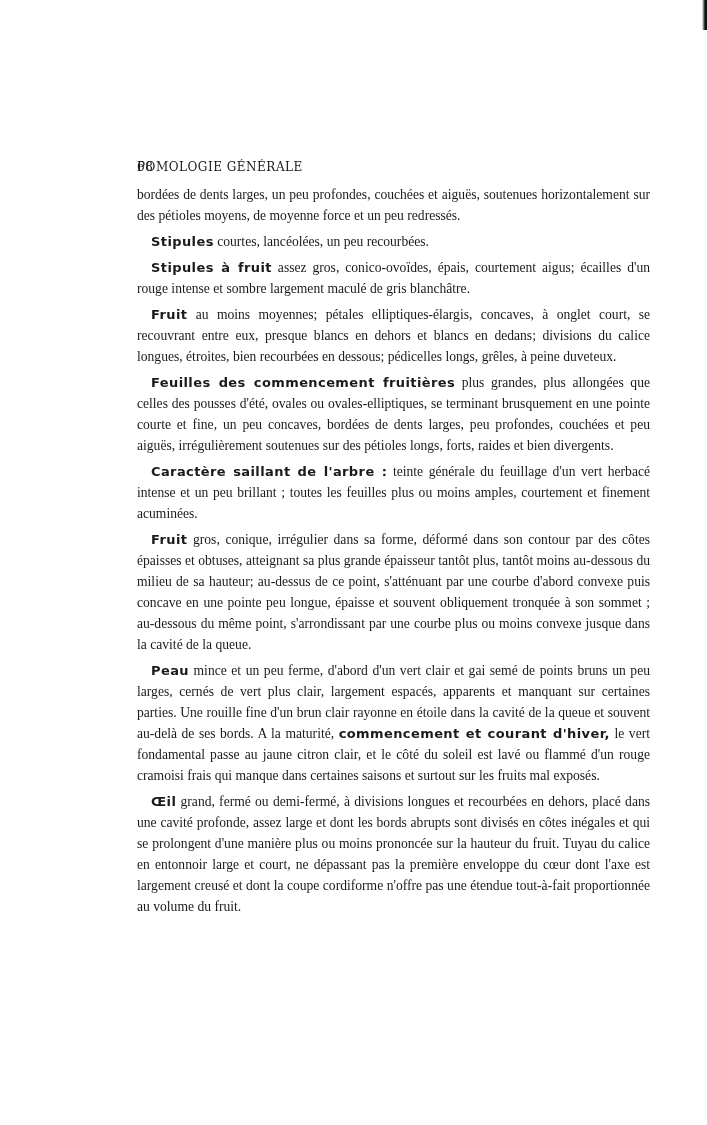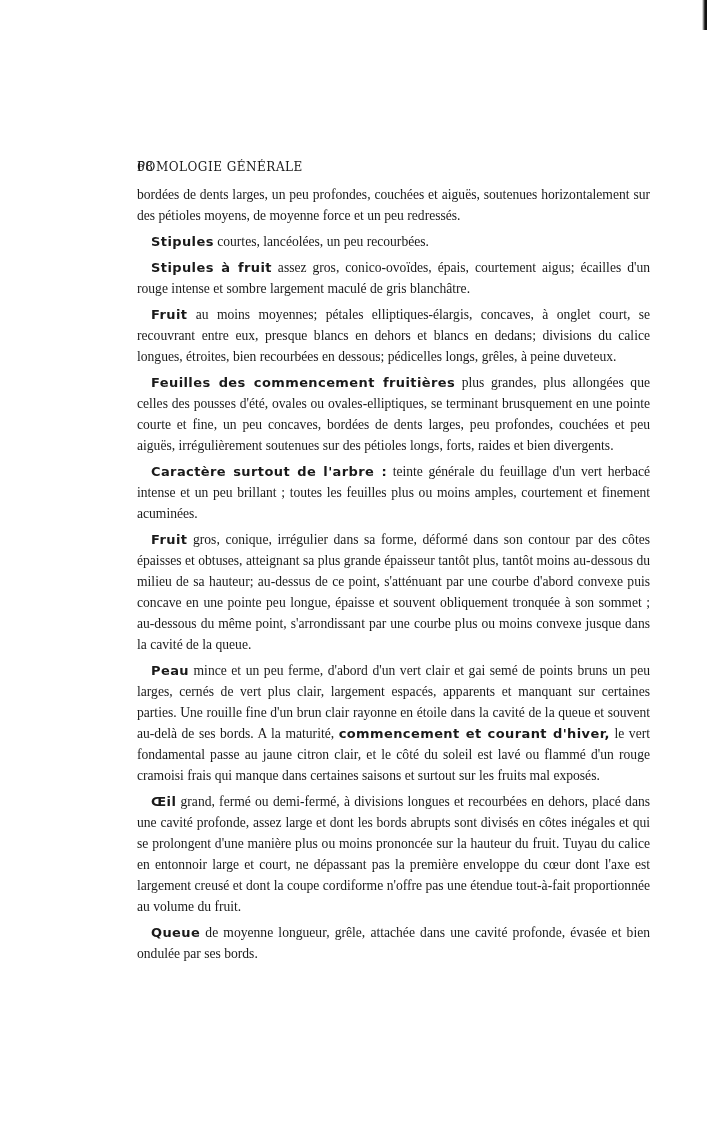--- a/index.html
+++ b/index.html
@@ -69,28 +69,25 @@
     <p class="para">
       <span class="term">Stipules à fruit</span><span> assez gros, conico-ovoïdes, épais, courtement aigus; écailles d'un rouge intense et sombre largement maculé de gris blanchâtre.</span>
     </p>
     <p class="para">
       <span class="term">Fruit</span><span> au moins moyennes; pétales elliptiques-élargis, concaves, à onglet court, se recouvrant entre eux, presque blancs en dehors et blancs en dedans; divisions du calice longues, étroites, bien recourbées en dessous; pédicelles longs, grêles, à peine duveteux.</span>
     </p>
     <p class="para">
       <span class="term">Feuilles des commencement fruitières</span><span> plus grandes, plus allongées que celles des pousses d'été, ovales ou ovales-elliptiques, se terminant brusquement en une pointe courte et fine, un peu concaves, bordées de dents larges, peu profondes, couchées et peu aiguës, irrégulièrement soutenues sur des pétioles longs, forts, raides et bien divergents.</span>
     </p>
     <p class="para">
-      <span class="term">Caractère surtout de l'arbre :</span><span> teinte générale du feuillage d'un vert herbacé intense et un peu brillant ; toutes les feuilles plus ou moins amples, courtement et finement acuminées.</span>
+      <span class="term">Caractère saillant de l'arbre :</span><span> teinte générale du feuillage d'un vert herbacé intense et un peu brillant ; toutes les feuilles plus ou moins amples, courtement et finement acuminées.</span>
     </p>
     <p class="para">
       <span class="term">Fruit</span><span> gros, conique, irrégulier dans sa forme, déformé dans son contour par des côtes épaisses et obtuses, atteignant sa plus grande épaisseur tantôt plus, tantôt moins au-dessous du milieu de sa hauteur; au-dessus de ce point, s'atténuant par une courbe d'abord convexe puis concave en une pointe peu longue, épaisse et souvent obliquement tronquée à son sommet ; au-dessous du même point, s'arrondissant par une courbe plus ou moins convexe jusque dans la cavité de la queue.</span>
     </p>
     <p class="para">
       <span class="term">Peau</span><span> mince et un peu ferme, d'abord d'un vert clair et gai semé de points bruns un peu larges, cernés de vert plus clair, largement espacés, apparents et manquant sur certaines parties. Une rouille fine d'un brun clair rayonne en étoile dans la cavité de la queue et souvent au-delà de ses bords. A la maturité, </span><span class="term">commencement et courant d'hiver,</span><span> le vert fondamental passe au jaune citron clair, et le côté du soleil est lavé ou flammé d'un rouge cramoisi frais qui manque dans certaines saisons et surtout sur les fruits mal exposés.</span>
     </p>
     <p class="para">
       <span class="term">Œil</span><span> grand, fermé ou demi-fermé, à divisions longues et recourbées en dehors, placé dans une cavité profonde, assez large et dont les bords abrupts sont divisés en côtes inégales et qui se prolongent d'une manière plus ou moins prononcée sur la hauteur du fruit. Tuyau du calice en entonnoir large et court, ne dépassant pas la première enveloppe du cœur dont l'axe est largement creusé et dont la coupe cordiforme n'offre pas une étendue tout-à-fait proportionnée au volume du fruit.</span>
     </p>
-    <p class="para">
-      <span class="term">Queue</span><span> de moyenne longueur, grêle, attachée dans une cavité profonde, évasée et bien ondulée par ses bords.</span>
-    </p>
   </div>
 </div>
 
 </body></html>

